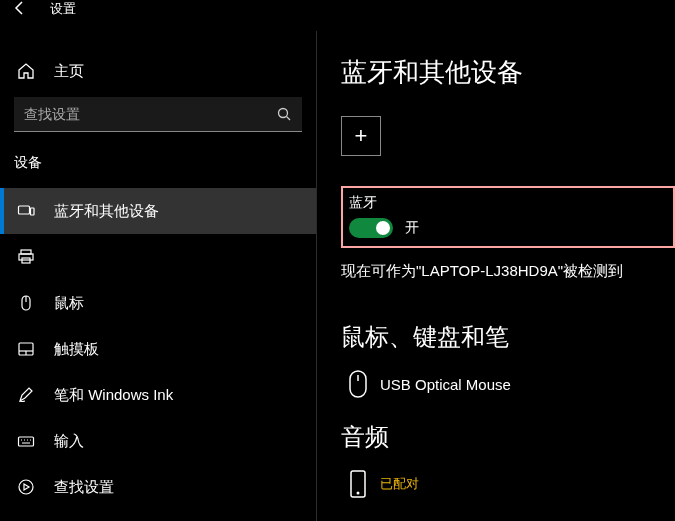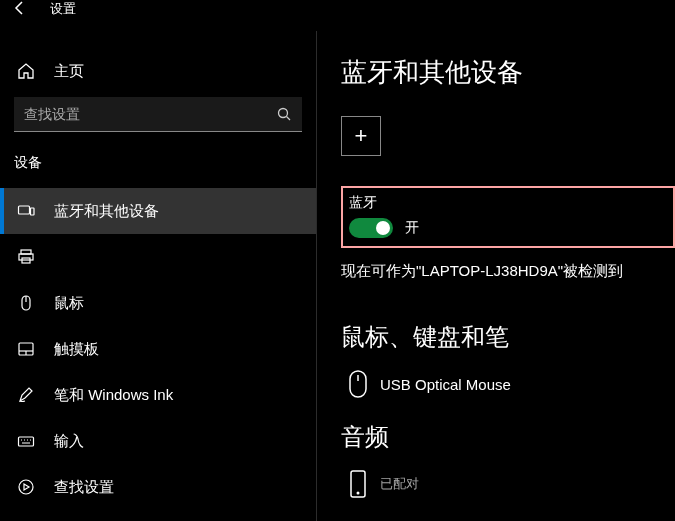--- a/index.html
+++ b/index.html
@@ -145,21 +145,21 @@
     }
     .device-icon {
       width: 34px;
       height: 34px;
       display: flex;
       align-items: center;
       justify-content: center;
     }
     .device-info { display: flex; flex-direction: column; gap: 2px; }
     .device-name { font-size: 15px; }
-    .device-status { font-size: 13px; color: #a3a3a3; }
+    .device-status { font-size: 13px; color: #eab308; }
   </style>
 </head>
 <body>
 
 <div class="titlebar">
   <span class="back-arrow">
     <svg width="16" height="16" viewBox="0 0 16 16">
         <path d="M10 2 L4 8 L10 14" stroke="#fff" stroke-width="1.5" fill="none"></path>
       </svg>
   </span>

